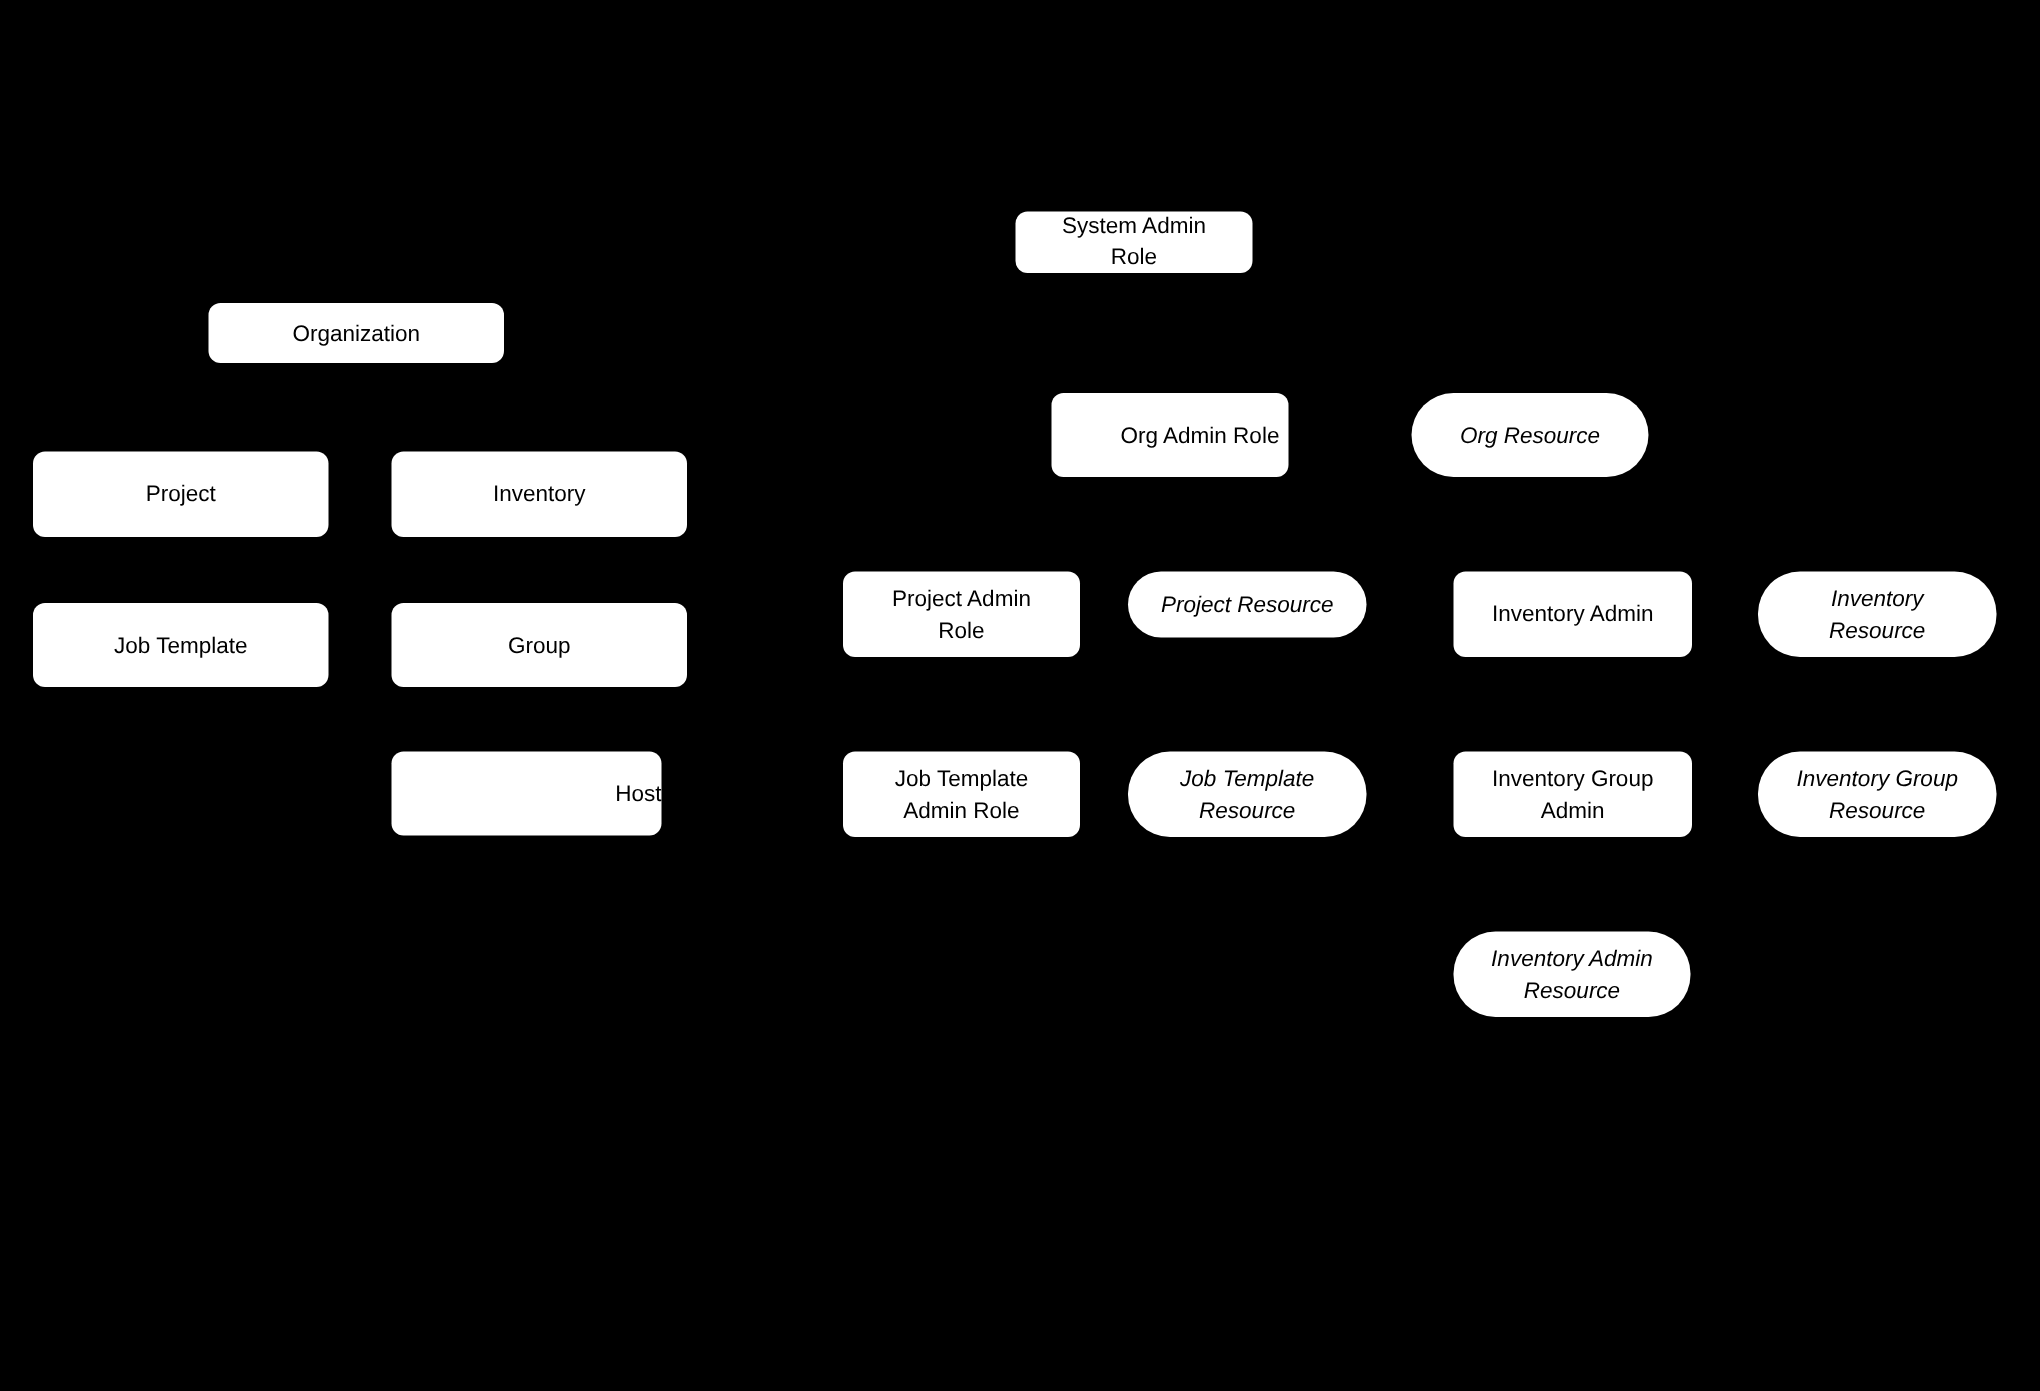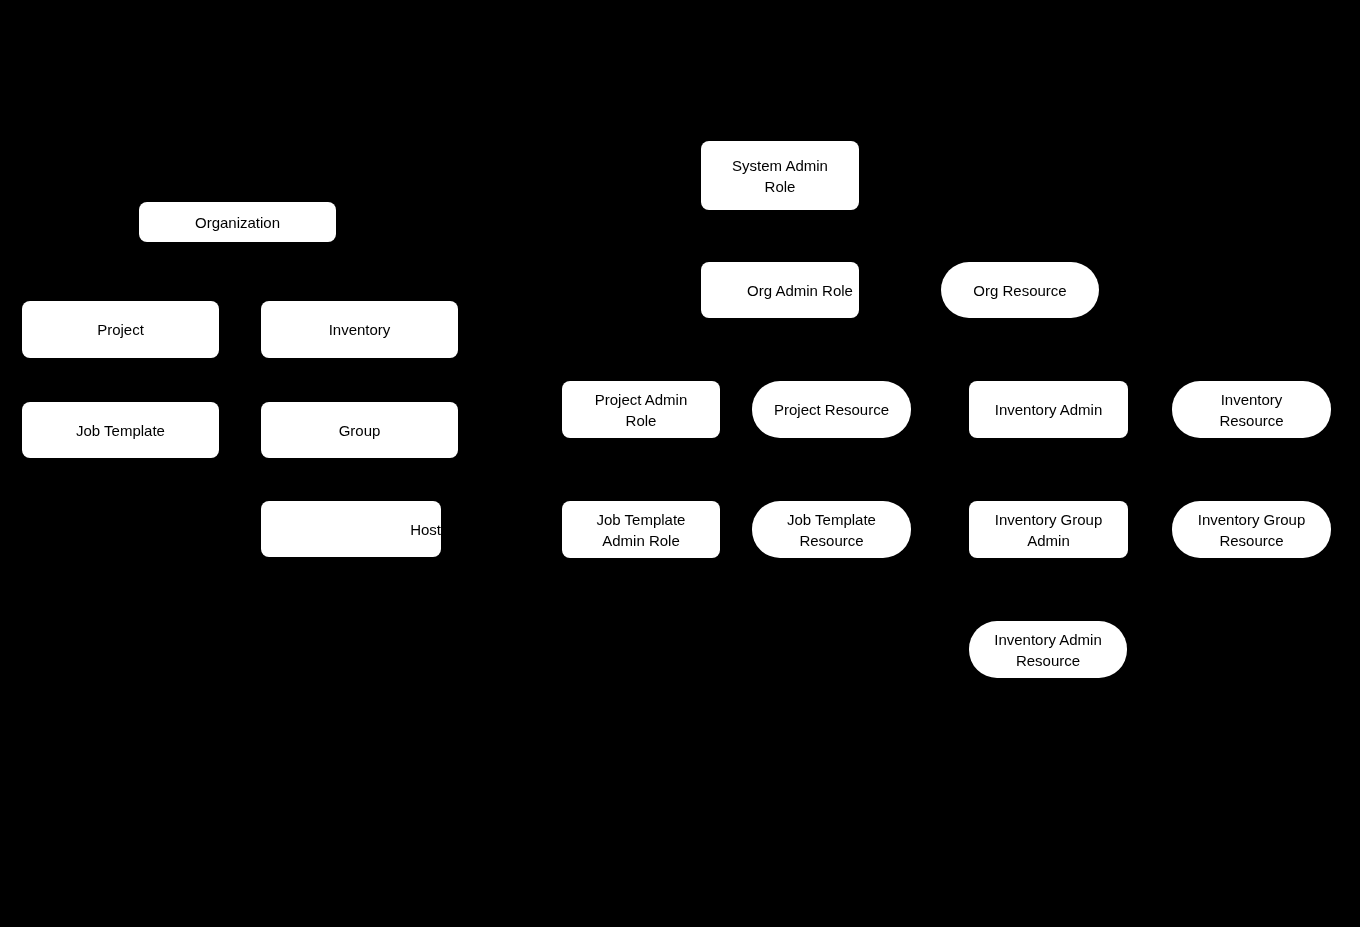--- a/index.html
+++ b/index.html
@@ -26,21 +26,21 @@
     font-size: 15px;
     line-height: 1.4;
     box-sizing: border-box;
   }
   .node span {
     white-space: pre-line;
     display: block;
     width: 100%;
   }
   .rect { border-radius: 8px; }
-  .pill { border-radius: 28px; }
+  .pill { border-radius: 28px; font-style: italic; }
 </style>
 </head>
 <body>
 
 <div class="canvas">
 
   <div class="node rect" style="left:139px; top:202px; width:197px; height:40px;">
     <span>Organization</span>
   </div>
 
@@ -57,39 +57,39 @@
   </div>
 
   <div class="node rect" style="left:261px; top:402px; width:197px; height:56px;">
     <span>Group</span>
   </div>
 
   <div class="node rect" style="left:261px; top:501px; width:180px; height:56px;text-align:right;">
     <span>Host</span>
   </div>
 
-  <div class="node rect" style="left:701px; top:141px; width:158px; height:69px;">
+  <div class="node rect" style="left:677px; top:141px; width:158px; height:41px;align-items:flex-end;">
     <span>System Admin
 Role</span>
   </div>
 
   <div class="node rect" style="left:701px; top:262px; width:158px; height:56px;padding-left:40px;">
     <span>Org Admin Role</span>
   </div>
 
   <div class="node pill" style="left:941px; top:262px; width:158px; height:56px;">
     <span>Org Resource</span>
   </div>
 
   <div class="node rect" style="left:562px; top:381px; width:158px; height:57px;">
     <span>Project Admin
 Role</span>
   </div>
 
-  <div class="node pill" style="left:752px; top:381px; width:159px; height:57px;">
+  <div class="node pill" style="left:752px; top:381px; width:159px; height:44px;">
     <span>Project Resource</span>
   </div>
 
   <div class="node rect" style="left:969px; top:381px; width:159px; height:57px;">
     <span>Inventory Admin</span>
   </div>
 
   <div class="node pill" style="left:1172px; top:381px; width:159px; height:57px;">
     <span>Inventory
 Resource</span>

